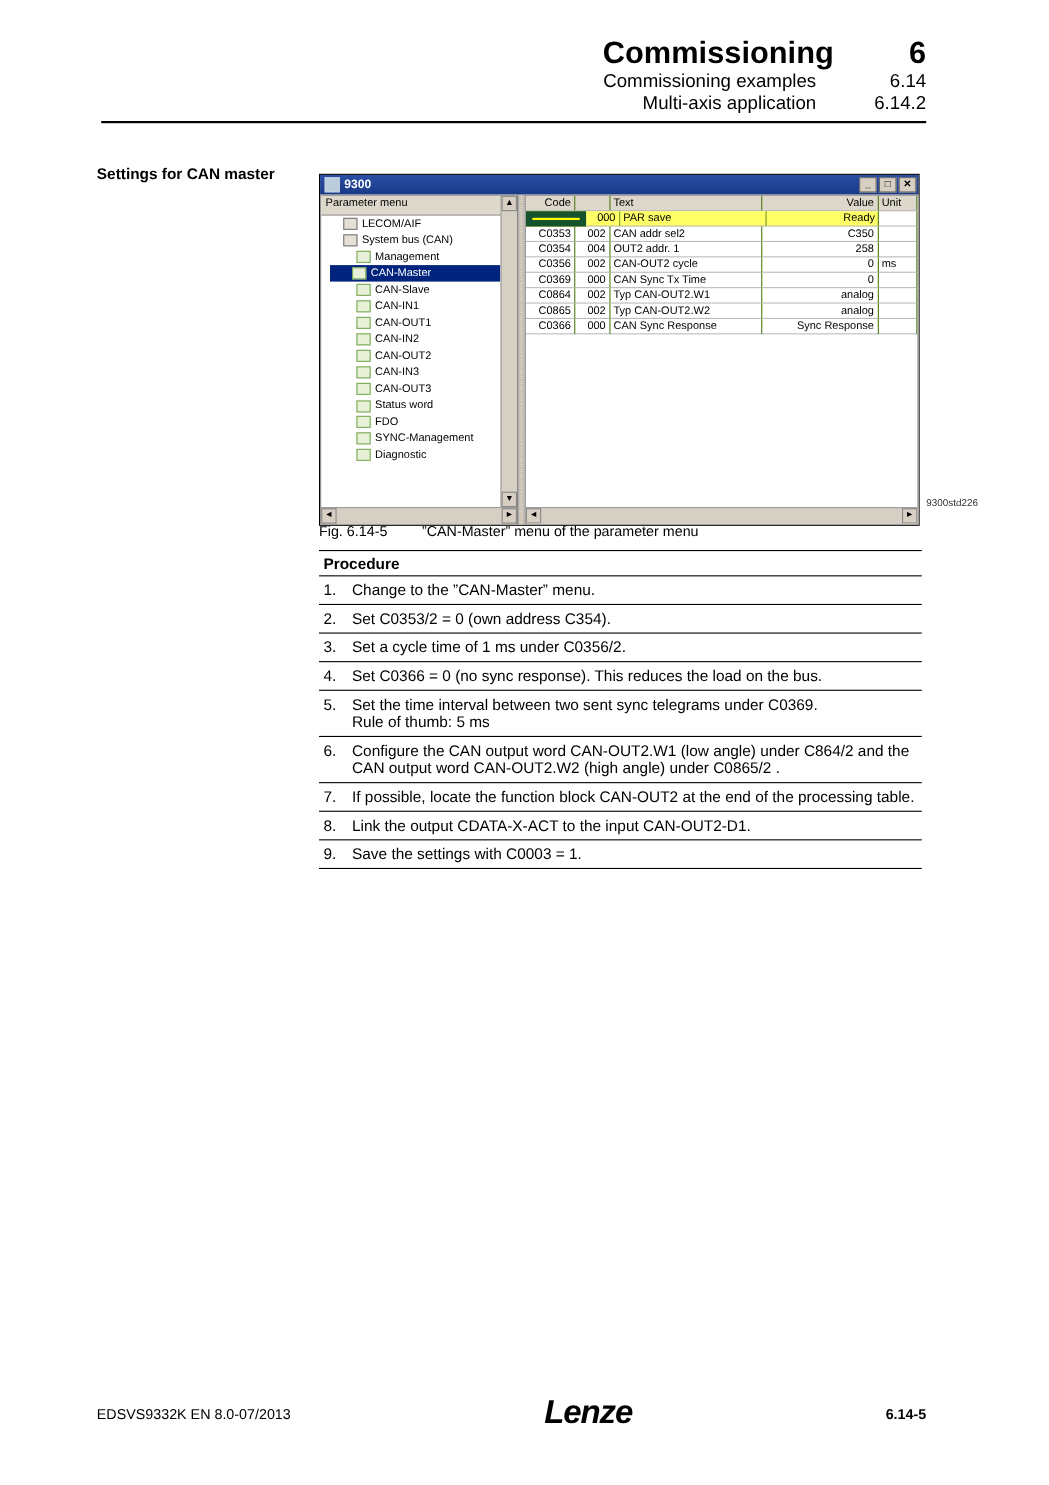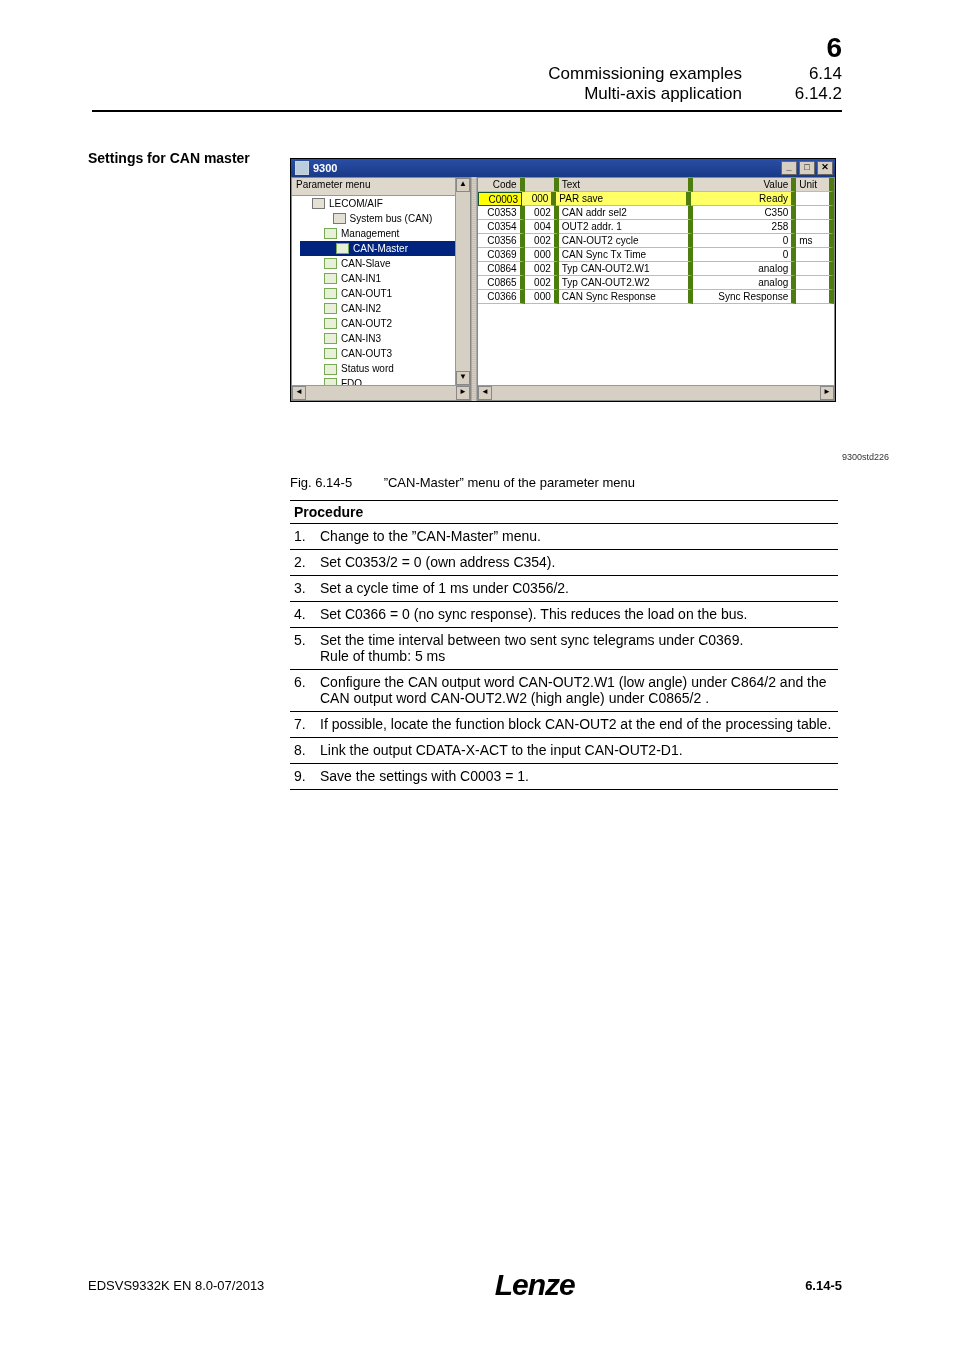--- a/index.html
+++ b/index.html
@@ -24,46 +24,46 @@
 
   
   .appwin { width: 544px; border: 1px solid #000; background: #d6cfc2; font-family: Tahoma, Arial, sans-serif; font-size: 10px; }
   .titlebar { display: flex; align-items: center; justify-content: space-between; height: 18px; background: linear-gradient(#2a4ea5,#193a87); color: #fff; padding: 0 2px; }
   .titlebar .t-left { display: flex; align-items: center; gap: 4px; padding-left: 2px; }
   .titlebar .t-left .ico { width: 12px; height: 12px; background: #bcd; border: 1px solid #fff3; }
   .titlebar .t-title { font-weight: 700; font-size: 11px; }
   .titlebar .btns { display: flex; gap: 2px; }
   .titlebar .wbtn { width: 14px; height: 12px; background: #d6cfc2; border: 1px solid #666; font-size: 9px; line-height: 10px; text-align: center; color: #000; font-weight: 700; }
 
-  .app-body { display: flex; height: 224px; }
+  .app-body { display: flex; height: 300px; }
   .tree-pane { width: 178px; background: #fff; border: 1px solid #888; display: flex; flex-direction: column; }
   .tree-head { height: 15px; background: #ded8cc; border-bottom: 1px solid #999; padding: 1px 4px; font-size: 10px; }
   .tree-list { flex: 1; overflow: hidden; }
   .tree-list ul { list-style: none; margin: 0; padding: 0 0 0 8px; }
   .tree-list li { display: flex; align-items: center; gap: 4px; padding: 1px 2px; line-height: 13px; white-space: nowrap; }
   .tree-list li .nic { width: 11px; height: 9px; border: 1px solid #7a5; background: #e8f0d8; flex: 0 0 11px; }
   .tree-list li .nic.sq { border-color: #777; background: #e4e0d4; }
   .tree-sel { background: #00247d; color: #fff; }
   .tree-sel .nic { border-color: #fff; }
   .tree-scrollbar { float: right; width: 14px; height: 100%; background: #d6cfc3; border-left: 1px solid #999; display: flex; flex-direction: column; justify-content: space-between; align-items: center; }
   .sb-btn { width: 12px; height: 12px; background: #d6cfc2; border: 1px solid #888; font-size: 8px; text-align: center; line-height: 10px; }
   .hscroll { height: 14px; background: #d6cfc3; border-top: 1px solid #999; display: flex; justify-content: space-between; }
 
   .mid-gap { width: 4px; background: repeating-linear-gradient(#c8c0b0,#c8c0b0 1px,#d6cfc2 1px,#d6cfc2 2px); border-left:1px solid #aaa; border-right:1px solid #aaa;}
 
   .grid-pane { flex: 1; background: #fff; border: 1px solid #888; display: flex; flex-direction: column; overflow: hidden; }
   .grid-head, .grid-row { display: flex; height: 14px; }
-  .grid-head div, .grid-row div { border-right: 5px solid #4d7c0f; border-bottom: 1px solid #bbb; padding: 0 3px; line-height: 14px; overflow: hidden; white-space: nowrap; }
+  .grid-head div, .grid-row div { border-right: 1px solid #4d7c0f; border-bottom: 1px solid #bbb; padding: 0 3px; line-height: 14px; overflow: hidden; white-space: nowrap; }
   .grid-head { background: #ded8cc; font-weight: 400; }
   .c-code { width: 40px; text-align: right; }
   .c-sub  { width: 26px; text-align: right; }
   .c-text { width: 138px; }
   .c-val  { width: 104px; text-align: right; }
   .c-unit { width: 30px; }
-  .row-hi .c-code { background: #ff0; border: 1px solid #14532d; }
+  .row-hi .c-code { background: #ff0; border: 6px solid #14532d; }
   .row-hi .c-text, .row-hi .c-val, .row-hi .c-sub { background: #ffff66; }
   .grid-fill { flex: 1; }
   .grid-hscroll { height: 14px; background: #d6cfc3; border-top: 1px solid #999; display:flex; }
 
   
   .figcap { position: absolute; top: 475px; left: 290px; font-size: 13px; }
   .figcap .lab { display: inline-block; width: 90px; }
 
   
   .procblk { position: absolute; top: 500px; left: 290px; width: 548px; font-size: 14px; }
@@ -78,20 +78,21 @@
   .foot .logo { font-family: Arial, sans-serif; font-size: 30px; font-weight: 700; font-style: italic; letter-spacing: -1px; }
   .foot .pg { font-weight: 700; }
 </style>
 </head>
 <body>
 
 <div class="page">
 
   <div class="hdr">
     <div class="hdr-row">
+      <span class="hdr-title">Commissioning</span>
       <span class="hdr-chap">6</span>
     </div>
     <div class="hdr-row">
       <span class="hdr-sub">Commissioning examples</span>
       <span class="hdr-num">6.14</span>
     </div>
     <div class="hdr-row">
       <span class="hdr-sub">Multi-axis application</span>
       <span class="hdr-num">6.14.2</span>
     </div>
@@ -118,29 +119,29 @@
         <div class="tree-pane">
           <div style="display:flex; flex:1; overflow:hidden;">
             <div style="flex:1; display:flex; flex-direction:column;">
               <div class="tree-head">Parameter menu</div>
               <div class="tree-list">
                 <ul id="tree-root">
                     <li style="padding-left: 12px;">
                       <span class="nic sq"></span>
                       <span>LECOM/AIF</span>
                     </li>
-                    <li style="padding-left: 12px; justify-content: center;">
+                    <li style="padding-left: 12px;">
                       <span class="nic sq"></span>
                       <span>System bus (CAN)</span>
                     </li>
                     <li style="padding-left: 24px;">
                       <span class="nic"></span>
                       <span>Management</span>
                     </li>
-                    <li class="tree-sel" style="padding-left: 36px;">
+                    <li class="tree-sel" style="padding-left: 20px;">
                       <span class="nic"></span>
                       <span>CAN-Master</span>
                     </li>
                     <li style="padding-left: 24px;">
                       <span class="nic"></span>
                       <span>CAN-Slave</span>
                     </li>
                     <li style="padding-left: 24px;">
                       <span class="nic"></span>
                       <span>CAN-IN1</span>

